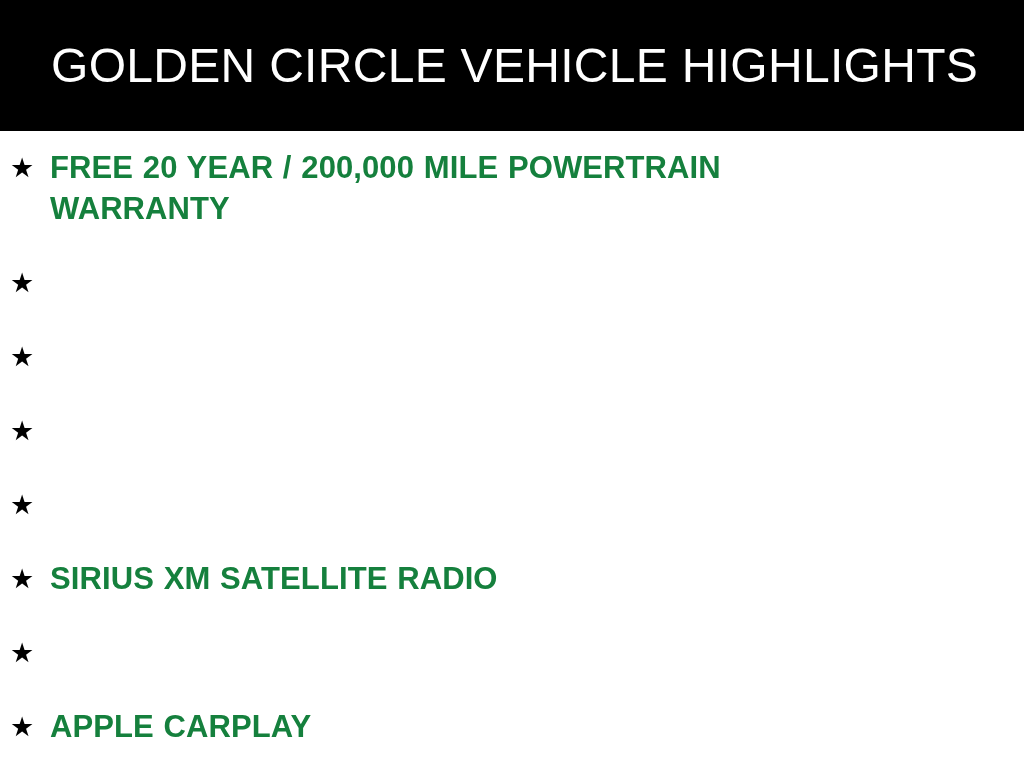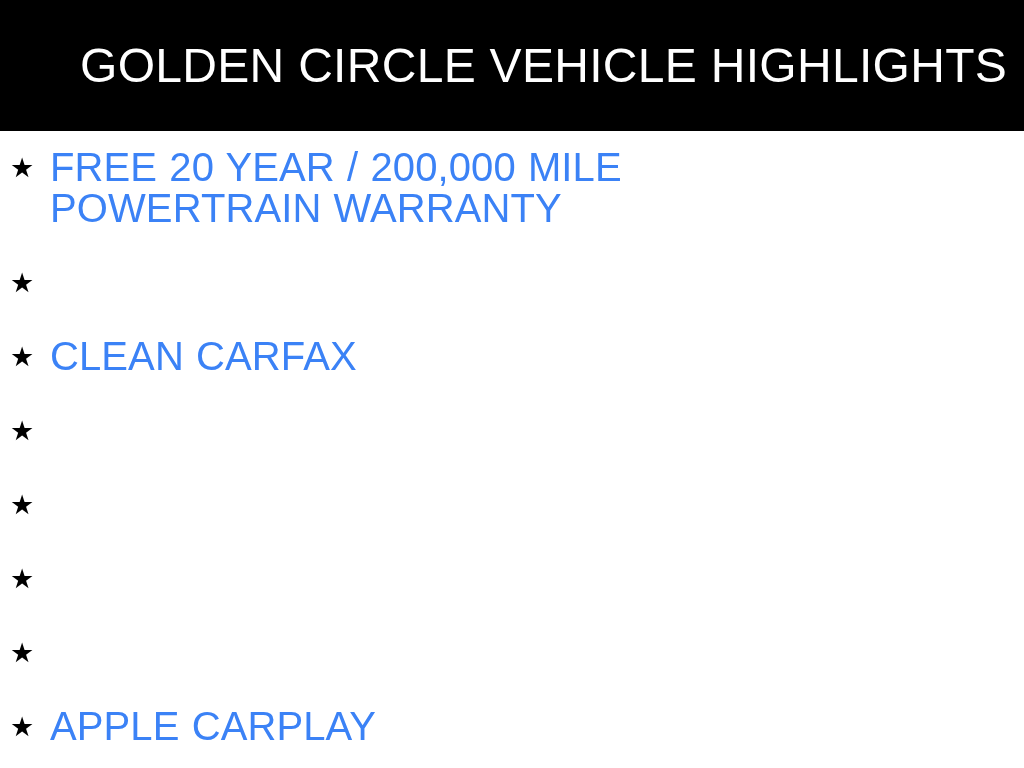--- a/index.html
+++ b/index.html
@@ -35,21 +35,21 @@
     align-items: center;
   }
 
   .header-title {
     color: #ffffff;
     font-family: "Liberation Sans", sans-serif;
     font-size: 48px;
     font-weight: 400;
     letter-spacing: 0.3px;
     line-height: 1;
-    margin-left: 80px;
+    margin-left: 51px;
     white-space: nowrap;
     text-transform: uppercase;
   }
 
   
   .highlights {
     position: absolute;
     top: 131px;
     left: 0;
     width: 1024px;
@@ -81,24 +81,24 @@
     color: #000000;
     font-family: "DejaVu Sans", sans-serif;
     font-size: 27px;
     line-height: 41px;
     text-align: left;
     user-select: none;
   }
 
   .highlight-label {
     flex: 1 1 auto;
-    color: #3b82f6;
+    color: #15803d;
     font-family: "Liberation Sans", sans-serif;
-    font-size: 40px;
-    font-weight: 400;
+    font-size: 31px;
+    font-weight: 700;
     line-height: 41px;
     letter-spacing: 0.1px;
     max-width: 765px;
     text-transform: uppercase;
     word-spacing: 1px;
   }
 </style>
 </head>
 <body>
 
@@ -114,33 +114,33 @@
       <span class="bullet-star">★</span>
       <span class="highlight-label">FREE 20 YEAR / 200,000 MILE POWERTRAIN WARRANTY</span>
     </li>
 
     <li class="highlight-item">
       <span class="bullet-star">★</span>
     </li>
 
     <li class="highlight-item">
       <span class="bullet-star">★</span>
-      <span class="highlight-label">CLEAN CARFAX</span>
     </li>
 
     <li class="highlight-item">
       <span class="bullet-star">★</span>
     </li>
 
     <li class="highlight-item">
       <span class="bullet-star">★</span>
     </li>
 
     <li class="highlight-item">
       <span class="bullet-star">★</span>
+      <span class="highlight-label">SIRIUS XM SATELLITE RADIO</span>
     </li>
 
     <li class="highlight-item">
       <span class="bullet-star">★</span>
     </li>
 
     <li class="highlight-item">
       <span class="bullet-star">★</span>
       <span class="highlight-label">APPLE CARPLAY</span>
     </li>

